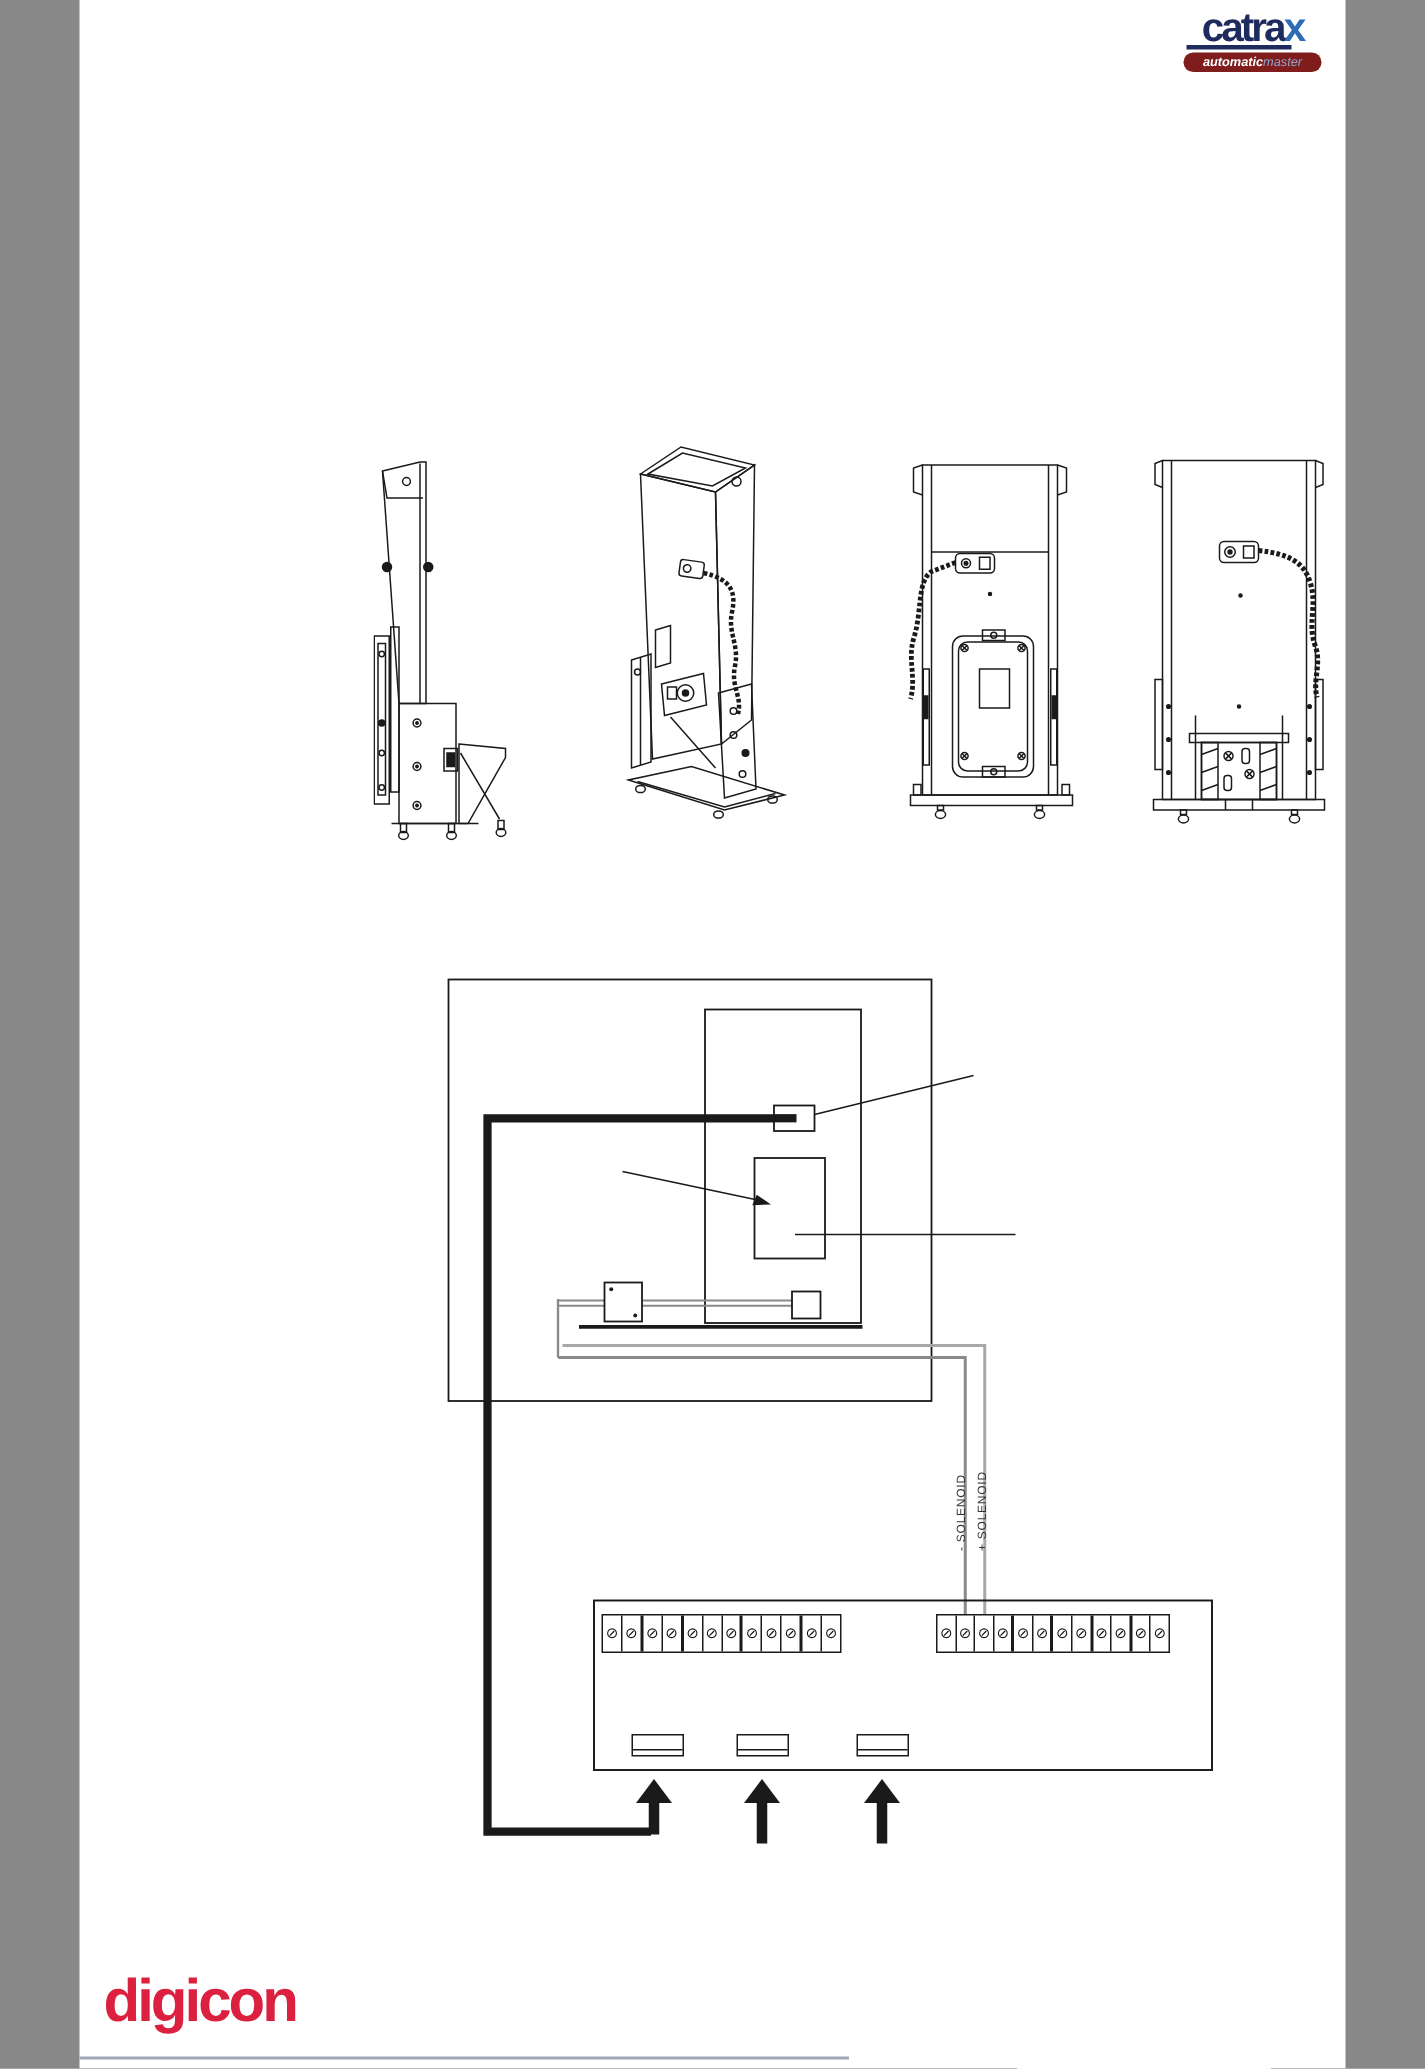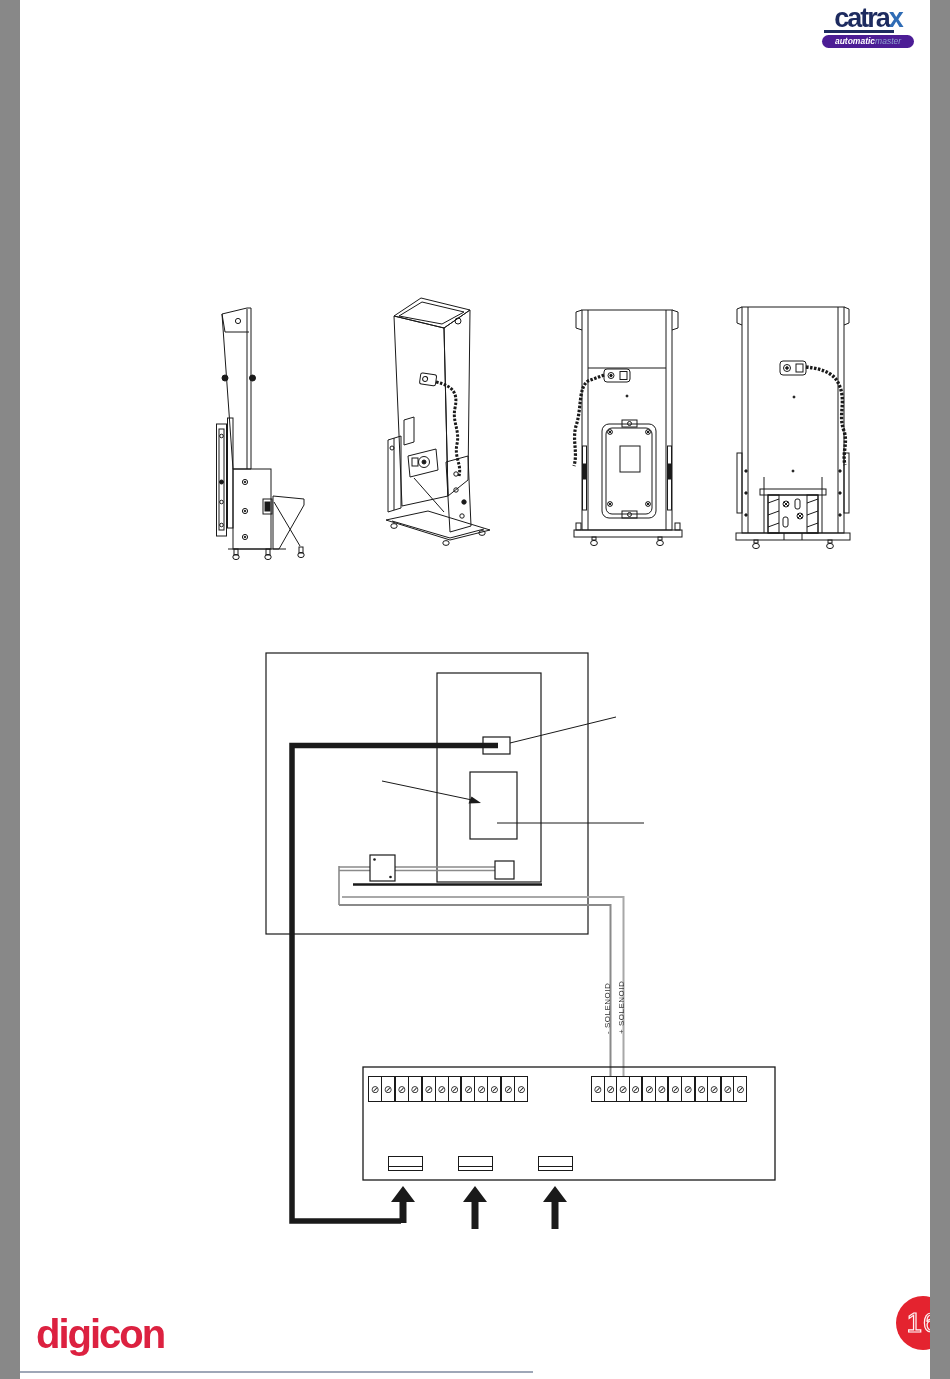--- a/index.html
+++ b/index.html
@@ -1,30 +1,30 @@
 <!DOCTYPE html>
 <html><head>
 <meta charset="utf-8">
 <style>
   html,body{margin:0;padding:0;background:#888;}
   .page{
-    position:relative;width:910px;height:1379px;margin:0 auto;
+    position:relative;width:844px;height:1379px;margin:0 auto;
     background:#ffffff;overflow:hidden;
     font-family:"Liberation Sans","DejaVu Sans",sans-serif;
   }
   
   .catrax{position:absolute;top:7px;right:16px;width:92px;text-align:center;}
   .catrax-word{
     font-weight:bold;font-size:27px;line-height:22px;letter-spacing:-2px;
     color:#1d2b5f;white-space:nowrap;
   }
   .catrax-word .suffix{color:#2f6cb5;}
   .catrax-underline{height:2.5px;background:#1d2b5f;width:70px;margin:1px 0 2px 2px;}
   .catrax-pill{
-    background:#4c1d95;border-radius:8px;padding:1px 4px 2px 4px;
+    background:#7f1d1d;border-radius:8px;padding:1px 4px 2px 4px;
     font-size:8.5px;font-style:italic;line-height:10px;white-space:nowrap;
   }
   .catrax-pill .bold{color:#ffffff;font-weight:bold;}
   .catrax-pill .light{color:#8fa3cf;}
   
   .fig{position:absolute;}
   .fig svg{display:block;}
   
   .wiring-svg{position:absolute;left:0;top:0;}
   

